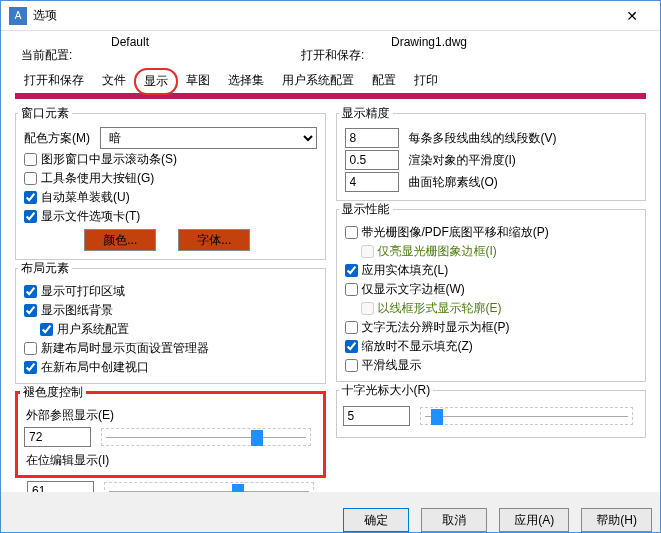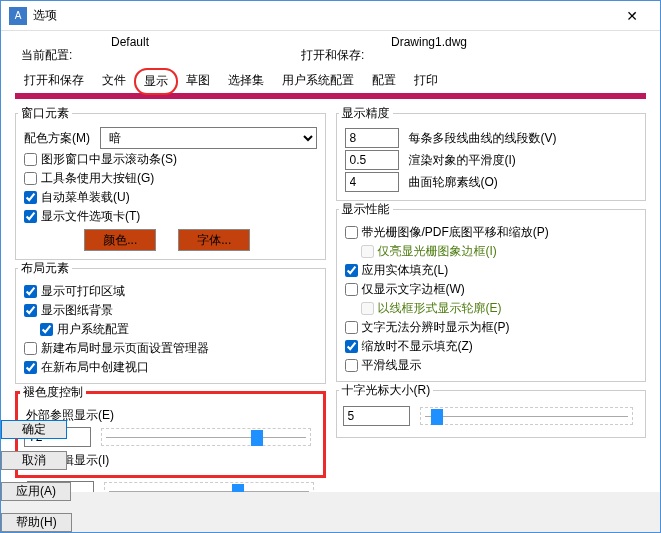--- a/index.html
+++ b/index.html
@@ -27,21 +27,21 @@
   select { width: 100%; height: 22px; border: 1px solid #7a7a7a; background: #fff; padding: 0 4px; }
   .btnrow { display: flex; justify-content: center; gap: 22px; margin: 4px 0 2px 0; }
   button.lite { height: 22px; min-width: 72px; border: 1px solid #888; background: #c2410c; cursor: pointer; padding: 0 8px; }
   .numbox { width: 54px; height: 20px; border: 1px solid #7a7a7a; padding: 0 4px; margin-right: 10px; text-align: left; }
   .precrow { display: flex; align-items: center; margin: 2px 0 2px 6px; }
   .slidewrap { position: relative; height: 22px; margin: 2px 4px 4px 4px; display: flex; align-items: center; }
   .slidewrap .numbox { width: 67px; }
   .track { flex: 1; height: 18px; position: relative; border: 1px dashed #ccc; }
   .trackline { position: absolute; left: 4px; right: 4px; top: 50%; height: 0; border-top: 1px solid #aaa; }
   .thumb { position: absolute; top: 1px; width: 12px; height: 16px; background: #1e90ff; cursor: pointer; }
-  .footer { position: absolute; bottom: 0; left: 0; right: 0; height: 40px; background: #f0f0f0; display: flex; justify-content: flex-end; align-items: flex-start; padding: 0 0; gap: 12px; flex-direction: column; }
+  .footer { position: absolute; bottom: 0; left: 0; right: 0; height: 40px; background: #f0f0f0; display: flex; justify-content: flex-end; align-items: flex-end; padding: 0 8px; gap: 12px; }
   button.main { height: 24px; padding: 0 14px; min-width: 66px; border: 1px solid #888; background: #e9e9e9; cursor: pointer; }
   button.main.primary { border-color: #0078d7; }
   .lblsm { margin: 2px 0 0 6px; }
 </style>
 </head>
 <body>
 
 <div class="titlebar">
   <div class="icon">A</div>
   <div class="title">选项</div>

